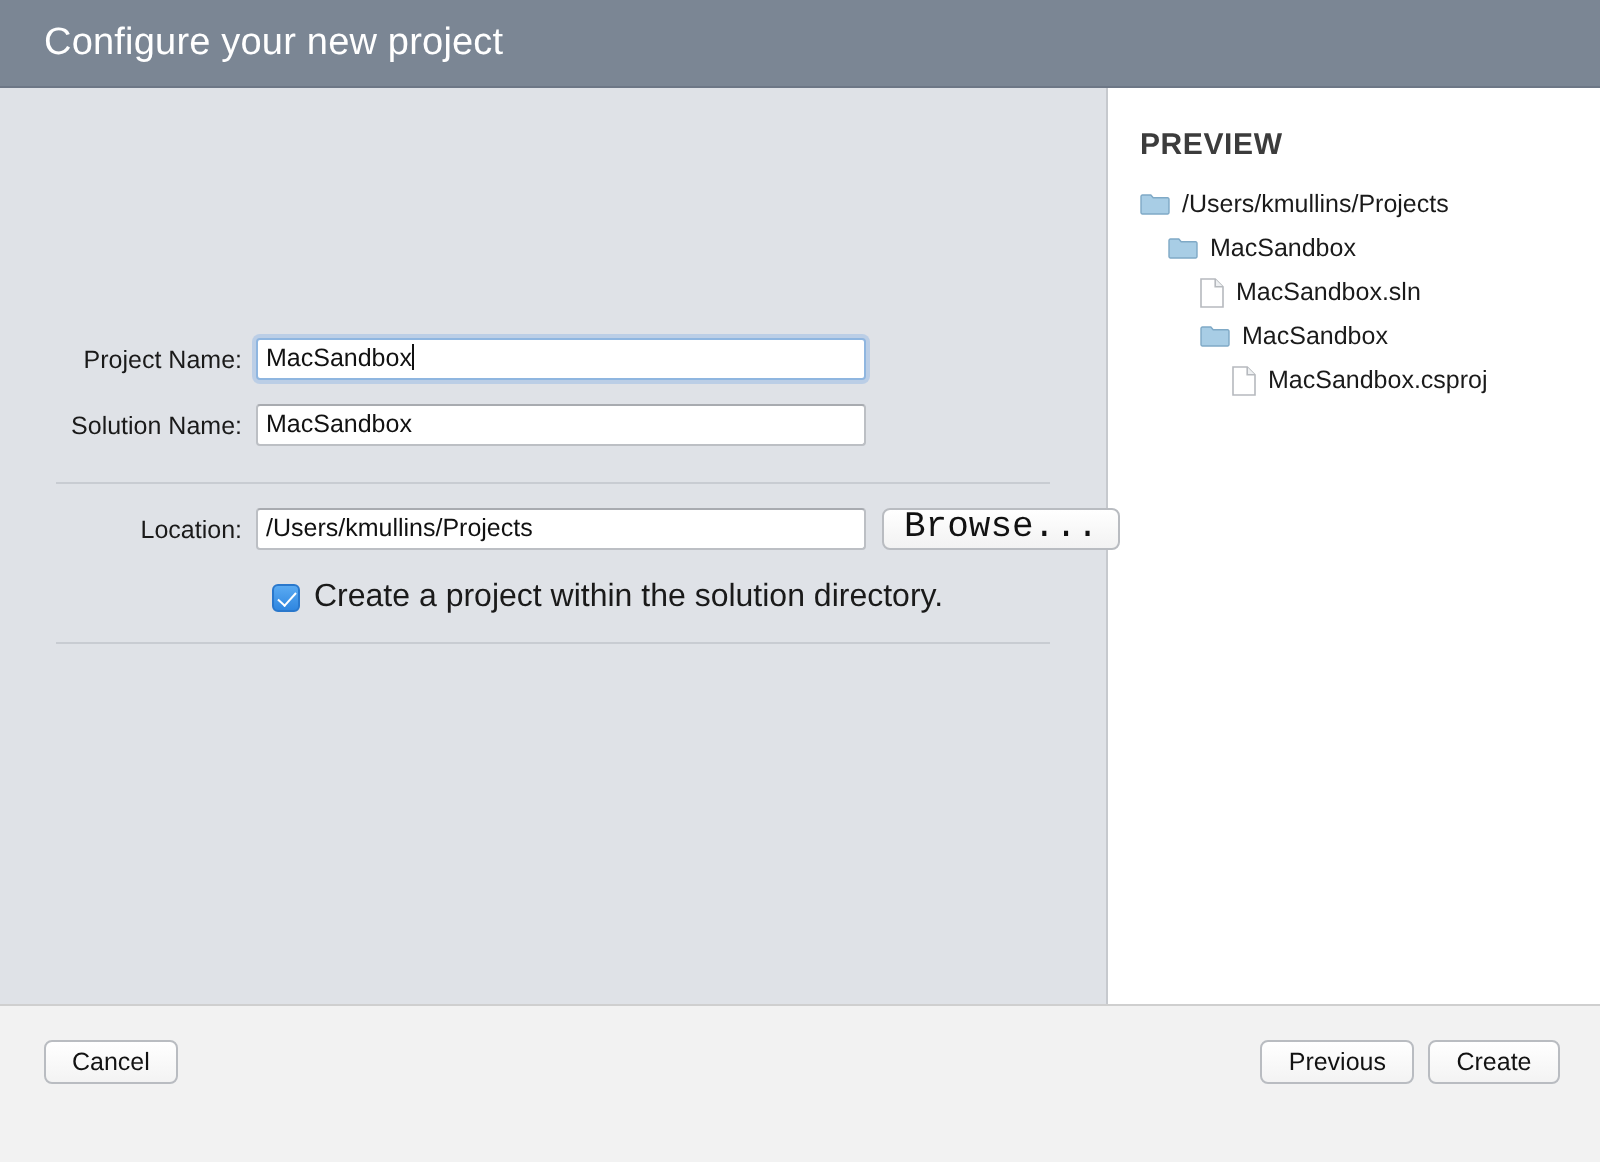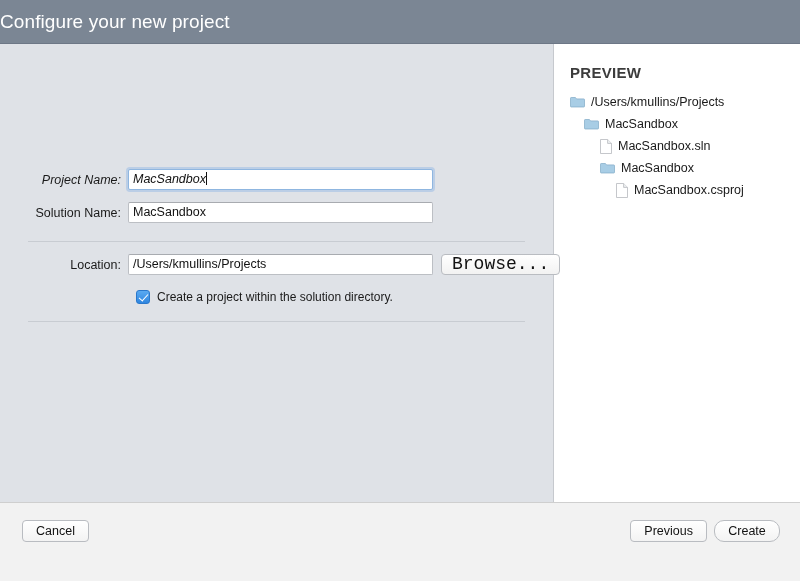--- a/index.html
+++ b/index.html
@@ -59,20 +59,21 @@
   }
 
   
   .header {
     height: 44px;
     background: #7b8694;
     border-bottom: 1px solid #6d7786;
     box-sizing: border-box;
     display: flex;
     align-items: center;
+    padding-left: 22px;
   }
   .header-title {
     color: #ffffff;
     font-size: 19px;
     letter-spacing: 0.1px;
   }
 
   
   .body {
     position: relative;
@@ -196,21 +197,21 @@
     position: absolute;
     left: 4px;
     top: 1px;
     width: 4px;
     height: 8px;
     border: solid #b9bcc1;
     border-width: 0 1.6px 1.6px 0;
     transform: rotate(42deg);
   }
   .check-label {
-    font-size: 12px;
+    font-size: 16px;
     color: #1a1a1a;
   }
   .check-label.disabled { color: #aeb1b6; }
 
   
   .separator {
     position: absolute;
     left: 28px;
     width: 497px;
     height: 1px;
@@ -268,37 +269,37 @@
     background: linear-gradient(to bottom, #ffffff 0%, #f3f3f3 100%);
     border: 1px solid #b9bcc1;
     border-radius: 4px;
     box-sizing: border-box;
     line-height: 20px;
     text-align: center;
     font-family: "Liberation Sans", sans-serif;
   }
   .btn-cancel   { left: 22px; }
   .btn-previous { right: 93px; }
-  .btn-create   { right: 20px; border-radius: 10px; }
+  .btn-create   { right: 20px; }
 </style>
 </head>
 <body>
 
 <div class="window">
 
 
   <div class="header">
     <div class="header-title">Configure your new project</div>
   </div>
 
   <div class="body">
 
     <div class="form-pane">
 
-      <div class="row" style="top:125px;font-style:italic;">
+      <div class="row" style="top:125px;">
         <div class="field-label">Project Name:</div>
         <div class="text-input focused" style="width:305px;">
           <span class="input-text">MacSandbox</span><span class="caret"></span>
         </div>
       </div>
 
       <div class="row" style="top:158px;">
         <div class="field-label">Solution Name:</div>
         <div class="text-input" style="width:305px;">
           <span class="input-text">MacSandbox</span>

